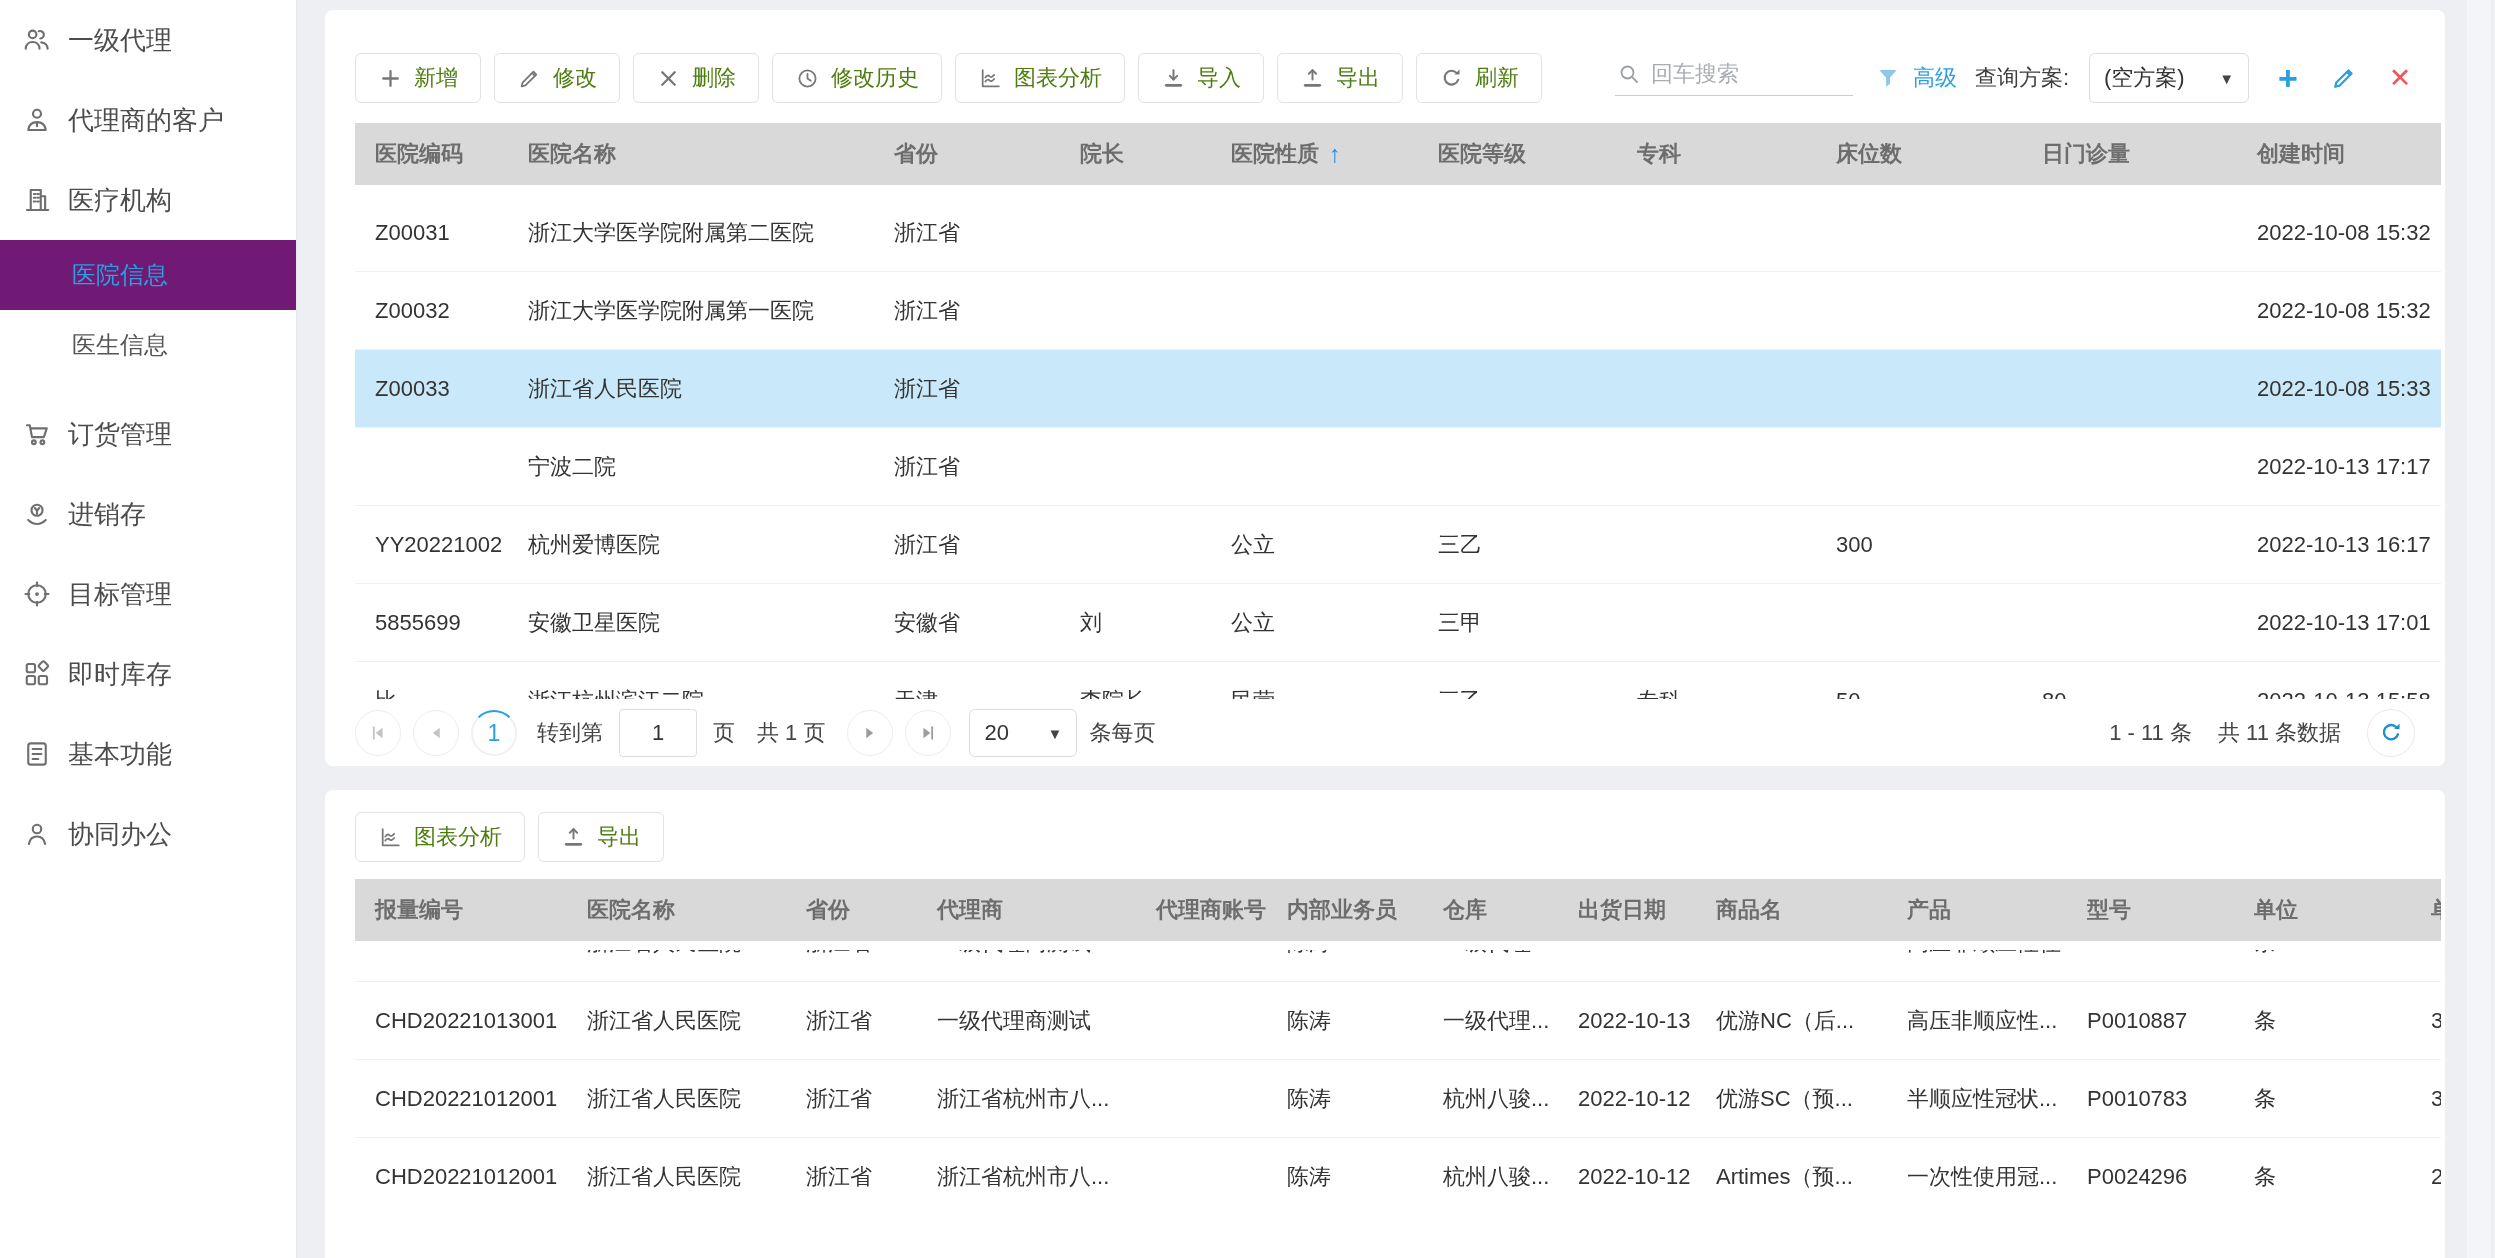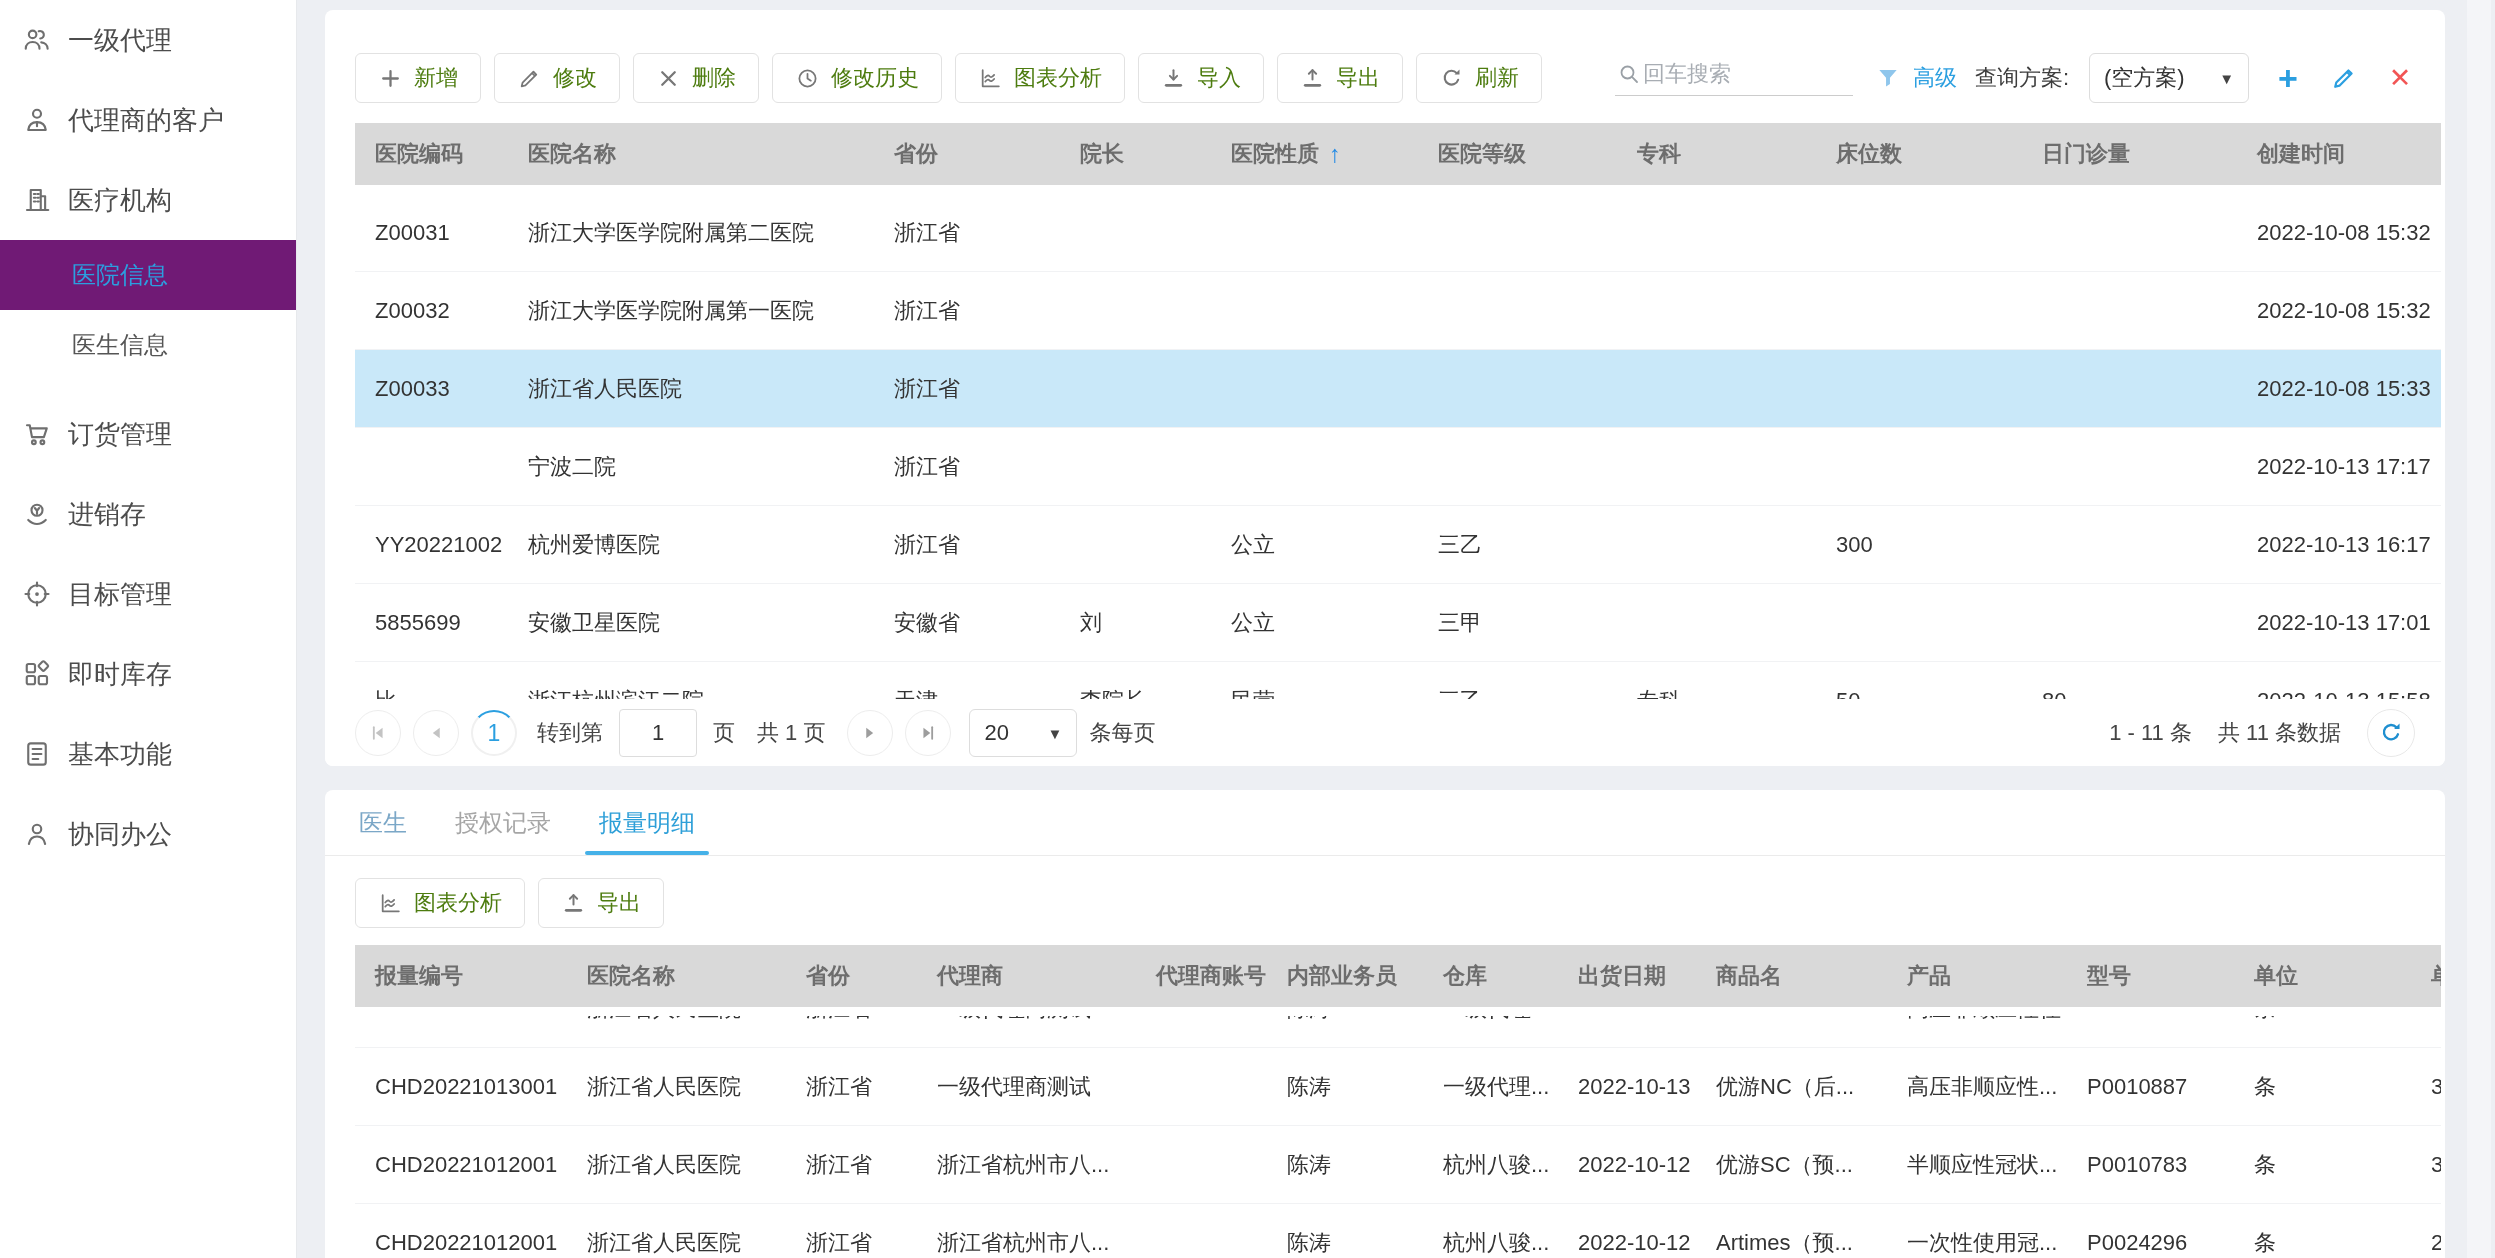--- a/index.html
+++ b/index.html
@@ -29,21 +29,21 @@
   
   .toolbar { display:flex; align-items:center; margin:43px 28px 0 30px; }
   .toolbar2 { margin:22px 28px 0 30px; }
   .btn-group { display:flex; gap:13px; }
   .btn { display:inline-flex; align-items:center; gap:11px; height:50px; padding:0 22px;
          background:#fff; border:1px solid #e2e2e2; border-radius:6px;
          font-size:22px; color:#4d7c0f; cursor:pointer; white-space:nowrap; }
   .btn .bicon { width:25px; height:25px; color:#777; flex:none; }
   .spacer { flex:1; }
 
-  .search-wrap { display:flex; align-items:center; gap:2px; border-bottom:1px solid #ccc;
+  .search-wrap { display:flex; align-items:center; gap:10px; border-bottom:1px solid #ccc;
                  padding:0 4px 8px 2px; width:238px; }
   .search-wrap .sicon { width:24px; height:24px; color:#9aa0a6; flex:none; }
   .search-input { border:none; outline:none; font-size:22px; width:180px; color:#333;
                   font-family:inherit; background:transparent; }
   .search-input::placeholder { color:#a8adb3; }
 
   .adv-wrap { display:flex; align-items:center; gap:12px; margin-left:22px; }
   .funnel { width:26px; height:26px; }
   .adv-link { color:#2b9fe0; font-size:22px; cursor:pointer; }
   .scheme-label { font-size:22px; color:#3d3d3d; margin-left:6px; white-space:nowrap; }
@@ -448,31 +448,20 @@
         <svg class="picon" viewBox="0 0 24 24">
             <path d="M18.4 13.2a6.6 6.6 0 1 1-1.4-6.4" fill="none" stroke="currentColor" stroke-width="2.2" stroke-linecap="round"></path>
             <path d="M19.9 3.2v5h-5z" fill="currentColor"></path>
           </svg>
       </div>
     </div>
   </div>
 </div>
 
 <div class="panel panel2">
-  <div class="tabs">
-    <div class="tab t-doctor">
-      <span>医生</span>
-    </div>
-    <div class="tab">
-      <span>授权记录</span>
-    </div>
-    <div class="tab active">
-      <span>报量明细</span>
-    </div>
-  </div>
 
   <div class="toolbar toolbar2">
     <div class="btn-group">
       <button class="btn">
         <svg class="bicon" viewBox="0 0 24 24" fill="none" stroke="currentColor" stroke-width="1.7" stroke-linecap="round" stroke-linejoin="round">
             <path d="M4.5 4v15.5H20"></path>
             <path d="M7 11c1.5-1.8 2.8-2.6 4-1.2s2.6 1 4.5-1.3"></path>
             <path d="M7 15c1.5-1.8 2.8-2.6 4-1.2s2.6 1 4.5-1.3"></path>
           </svg>
         <span>图表分析</span>

